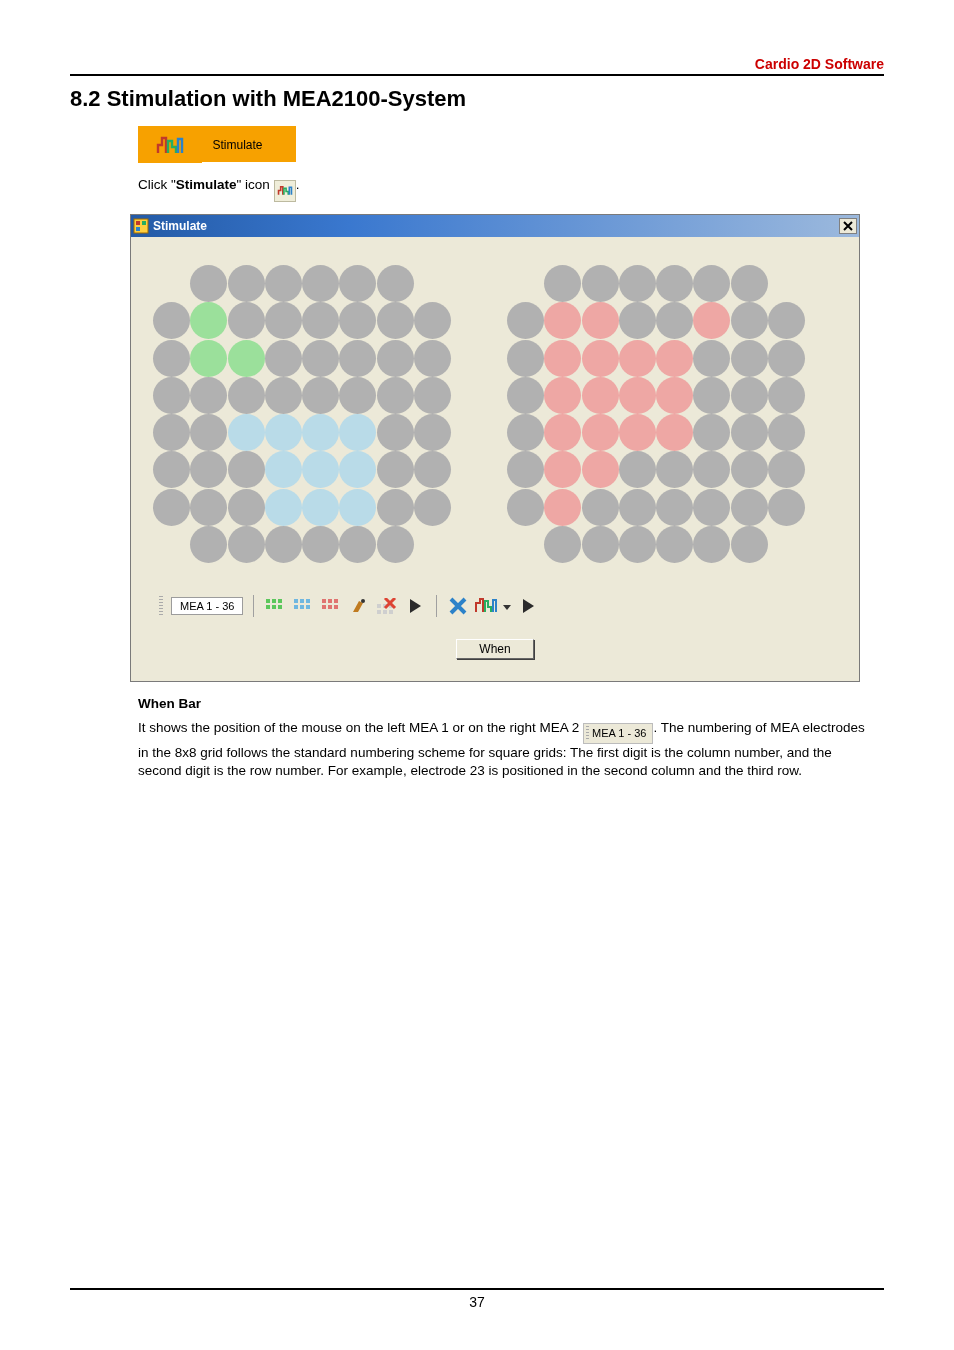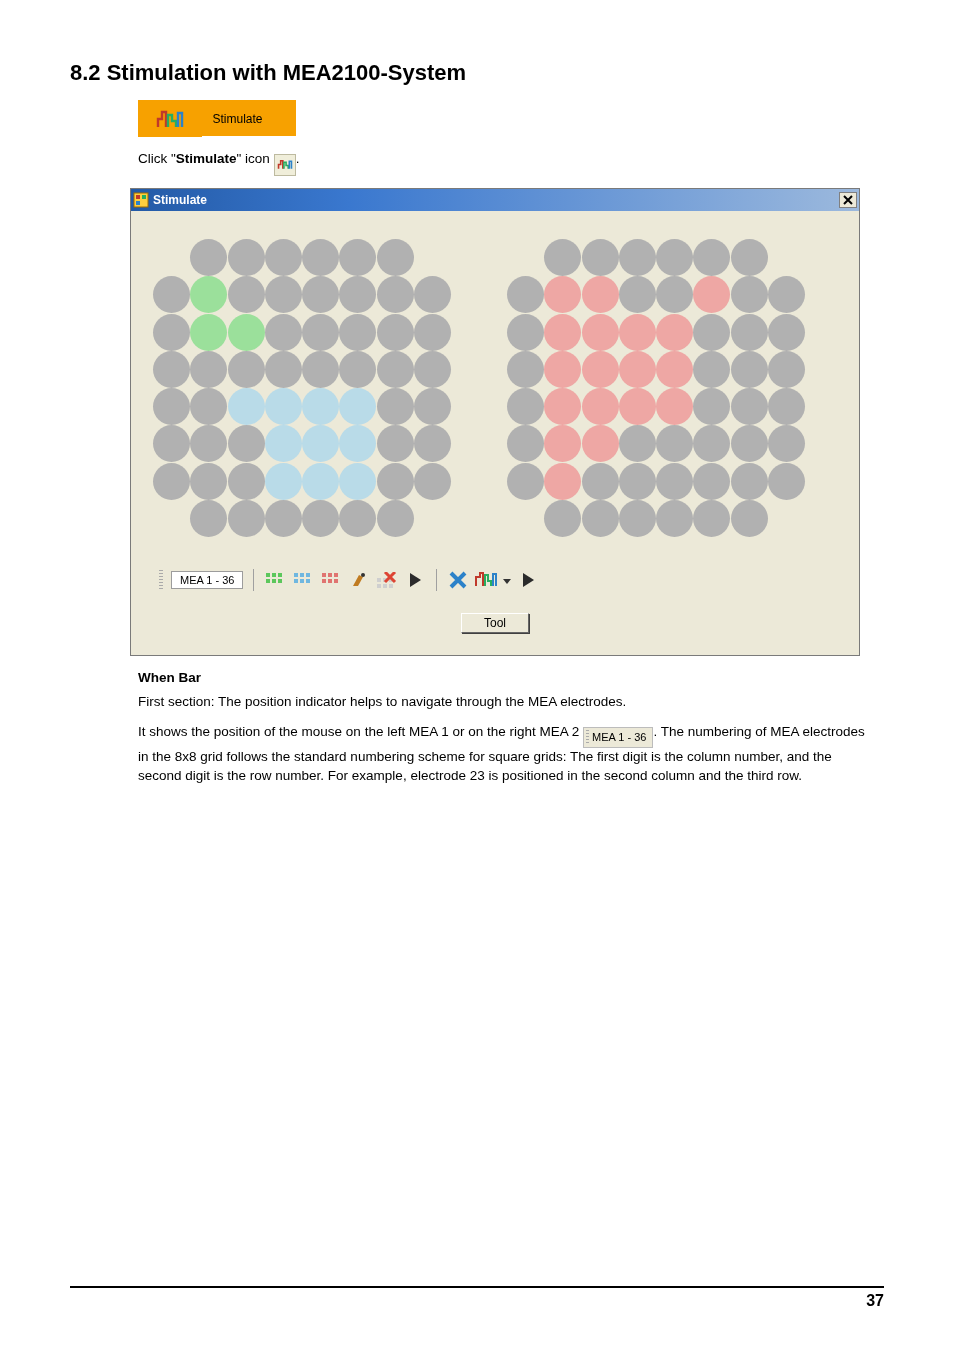--- a/index.html
+++ b/index.html
@@ -38,26 +38,29 @@
   .sep { width:1px; height:22px; background:#a0a0a0; margin:0 4px; }
   .tb-btn { width:22px; height:22px; display:flex; align-items:center; justify-content:center; }
   .dropdn { width:8px; }
   .close-row { text-align:center; padding: 16px 0 14px 0; }
   .close-btn { font-size: 12px; padding: 2px 22px; background:#ece9d8; border:1px solid #666; border-top-color:#fff; border-left-color:#fff; box-shadow: 1px 1px 0 #404040; }
 
   .inline-pos { display:inline-block; vertical-align:-5px; background:#ece9d8; border:1px solid #bcbcbc; padding:2px 6px 2px 8px; font-size:11px; position:relative; }
   .inline-pos::before { content:""; position:absolute; left:2px; top:2px; bottom:2px; width:3px; background:repeating-linear-gradient(180deg,#aaa 0 1px, transparent 1px 3px); }
 
   .footer { position:absolute; bottom: 40px; left:70px; right:70px; border-top: 2px solid #000; padding-top:4px; }
-  .page-num { text-align:right; font-weight:bold; font-size:16px; }
+  .page-num { text-align:center; font-weight:normal; font-size:14px; }
 </style>
 </head>
 <body>
 
 <div class="page">
+  <div class="header-bar">
+    <div class="header-text">Cardio 2D Software</div>
+  </div>
 
   <div class="section-title">8.2   Stimulation with MEA2100-System</div>
 
   <div class="content">
 
     
     <div class="stim-tab">
       <span class="icon-cell">
         <svg width="28" height="26" viewBox="0 0 28 26">
           <path d="M2 20 L2 12 L6 12 L6 5 L10 5 L10 20" fill="none" stroke="#c0392b" stroke-width="2.4"></path>
@@ -312,30 +315,29 @@
                 <polygon points="0,0 8,0 4,5" fill="#333"></polygon>
               </svg>
           </span>
           <span class="tb-btn">
             <svg width="14" height="16">
                 <polygon points="2,1 13,8 2,15" fill="#2b2b2b"></polygon>
               </svg>
           </span>
         </div>
         <div class="close-row">
-          <button class="close-btn">Tool</button>
+          <button class="close-btn">When</button>
         </div>
       </div>
     </div>
 
 
     <p class="subhead">When Bar</p>
 
 
-    <p class="para">First section: The position indicator helps to navigate through the MEA electrodes.</p>
 
     <p class="para">
       <span>It shows the position of the mouse on the left MEA 1 or on the right MEA 2 </span>
       <span class="inline-pos">MEA 1 - 36</span><span>. The numbering of MEA electrodes in the 8x8 grid follows the standard numbering scheme for square grids: The first digit is the column number, and the second digit is the row number. For example, electrode 23 is positioned in the second column and the third row.</span>
     </p>
 
   </div>
 
   <div class="footer">
     <div class="page-num">37</div>

